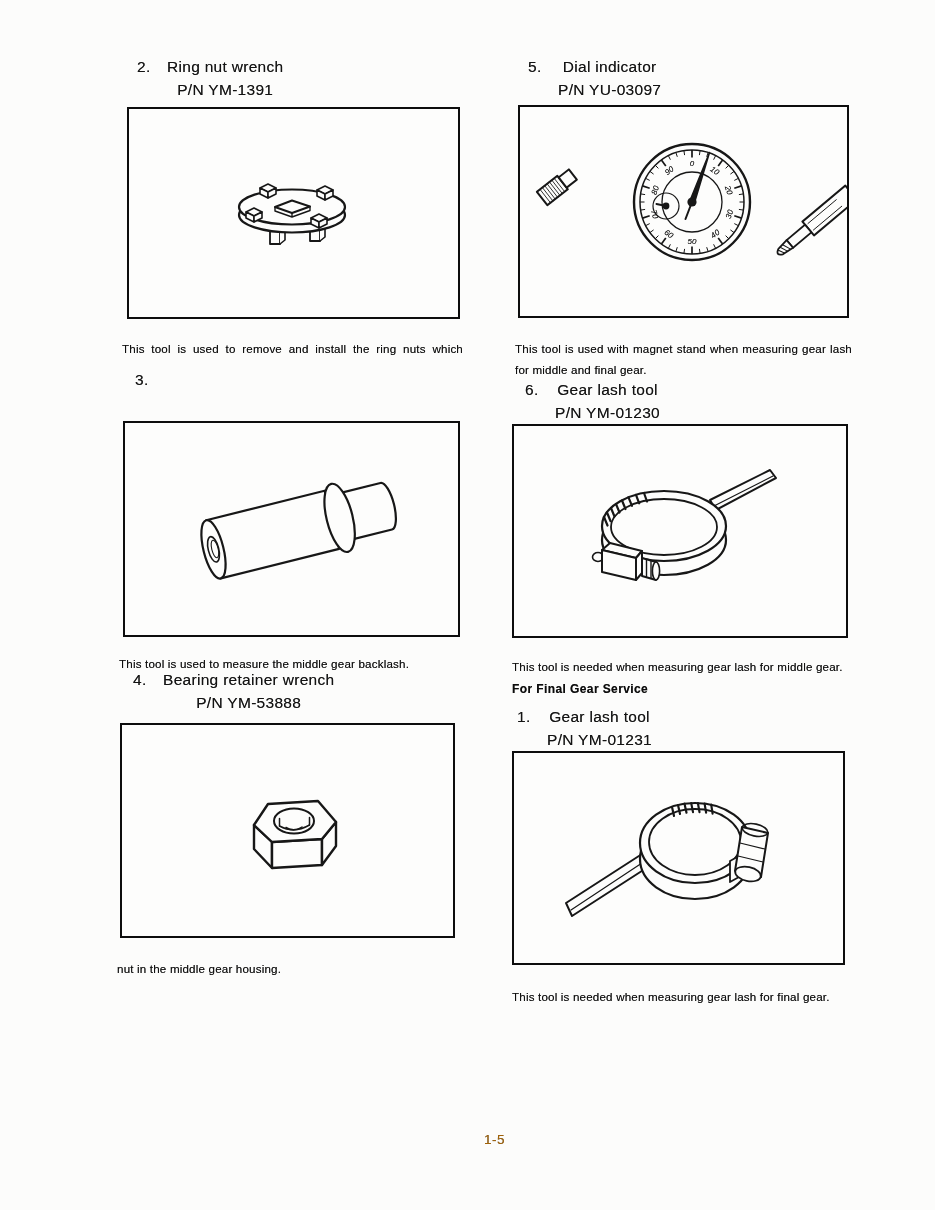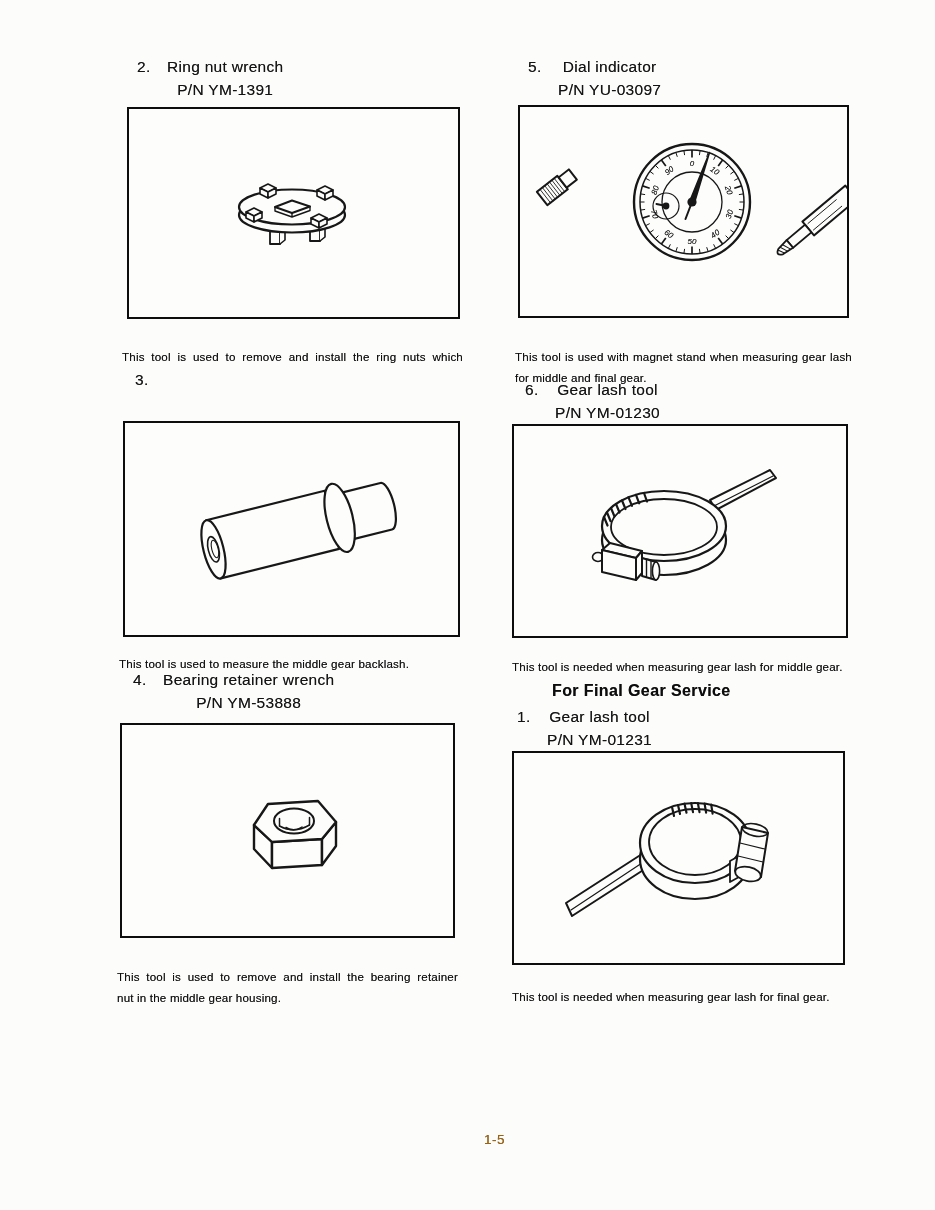--- a/index.html
+++ b/index.html
@@ -8,22 +8,22 @@
     font-family:"Liberation Sans",sans-serif;color:#111;overflow:hidden;
     text-shadow:0 0 .5px rgba(0,0,0,.55);
   }
   .tool-head{position:absolute;display:flex;font-size:15.5px;line-height:23px;letter-spacing:.3px;color:#131313;}
   .tool-head .num{width:30px;flex:none;}
   .tool-head .tl{display:flex;flex-direction:column;text-align:center;}
   .figure{position:absolute;border:2px solid #0d0d0d;background:#fdfdfc;box-sizing:border-box;}
   .figure svg{display:block;width:100%;height:100%;}
   .caption{position:absolute;font-size:11.6px;line-height:21px;letter-spacing:.18px;color:#0e0e0e;}
   .cap-line{display:block;white-space:nowrap;}
-  .cap-line.just{white-space:normal;text-align:justify;text-align-last:justify;margin-top:8px;}
-  .section-heading{position:absolute;font-size:16px;font-weight:bold;letter-spacing:.4px;color:#0c0c0c;margin-left:40px;}
+  .cap-line.just{white-space:normal;text-align:justify;text-align-last:justify;}
+  .section-heading{position:absolute;font-size:12px;font-weight:bold;letter-spacing:.4px;color:#0c0c0c;}
   .page-number{position:absolute;font-size:13.5px;letter-spacing:.5px;color:#a16207;text-align:right;}
   svg .ln{stroke:#171717;fill:none;stroke-linecap:round;stroke-linejoin:round;}
   svg .fw{stroke:#171717;fill:#fdfdfc;stroke-linecap:round;stroke-linejoin:round;}
   svg text{font-family:"Liberation Sans",sans-serif;font-style:italic;fill:#1c1c1c;}
 </style>
 </head>
 <body>
 
 <div class="sheet">
 
@@ -111,21 +111,20 @@
       <path class="fw" stroke-width="2.4" d="M132 100 L146 79 L196 76 L214 97 L200 114 L150 117 Z"></path>
 
       <ellipse class="fw" stroke-width="2" cx="172" cy="96" rx="20" ry="12.5"></ellipse>
       <path class="ln" stroke-width="1.5" d="M157.5 93.5 L157.5 101 M187.5 92.5 L187.5 100"></path>
       <path class="ln" stroke-width="1.5" d="M157.5 101 Q172 109 187.5 100"></path>
       <path class="ln" stroke-width="1.5" d="M164 102.5 Q172 107.5 180 102"></path>
     </svg>
   </div>
 
   <p class="caption" style="left:117px;top:946px;width:341px">
-    <span class="cap-line just">This tool is used to remove and install the bearing retainer</span>
     <span class="cap-line">nut in the middle gear housing.</span>
   </p>
 
   <div class="tool-head" style="left:528px;top:55px">
     <span class="num">5.</span>
     <span class="tl">
       <span>Dial indicator</span>
       <span>P/N YU-03097</span>
     </span>
   </div>

